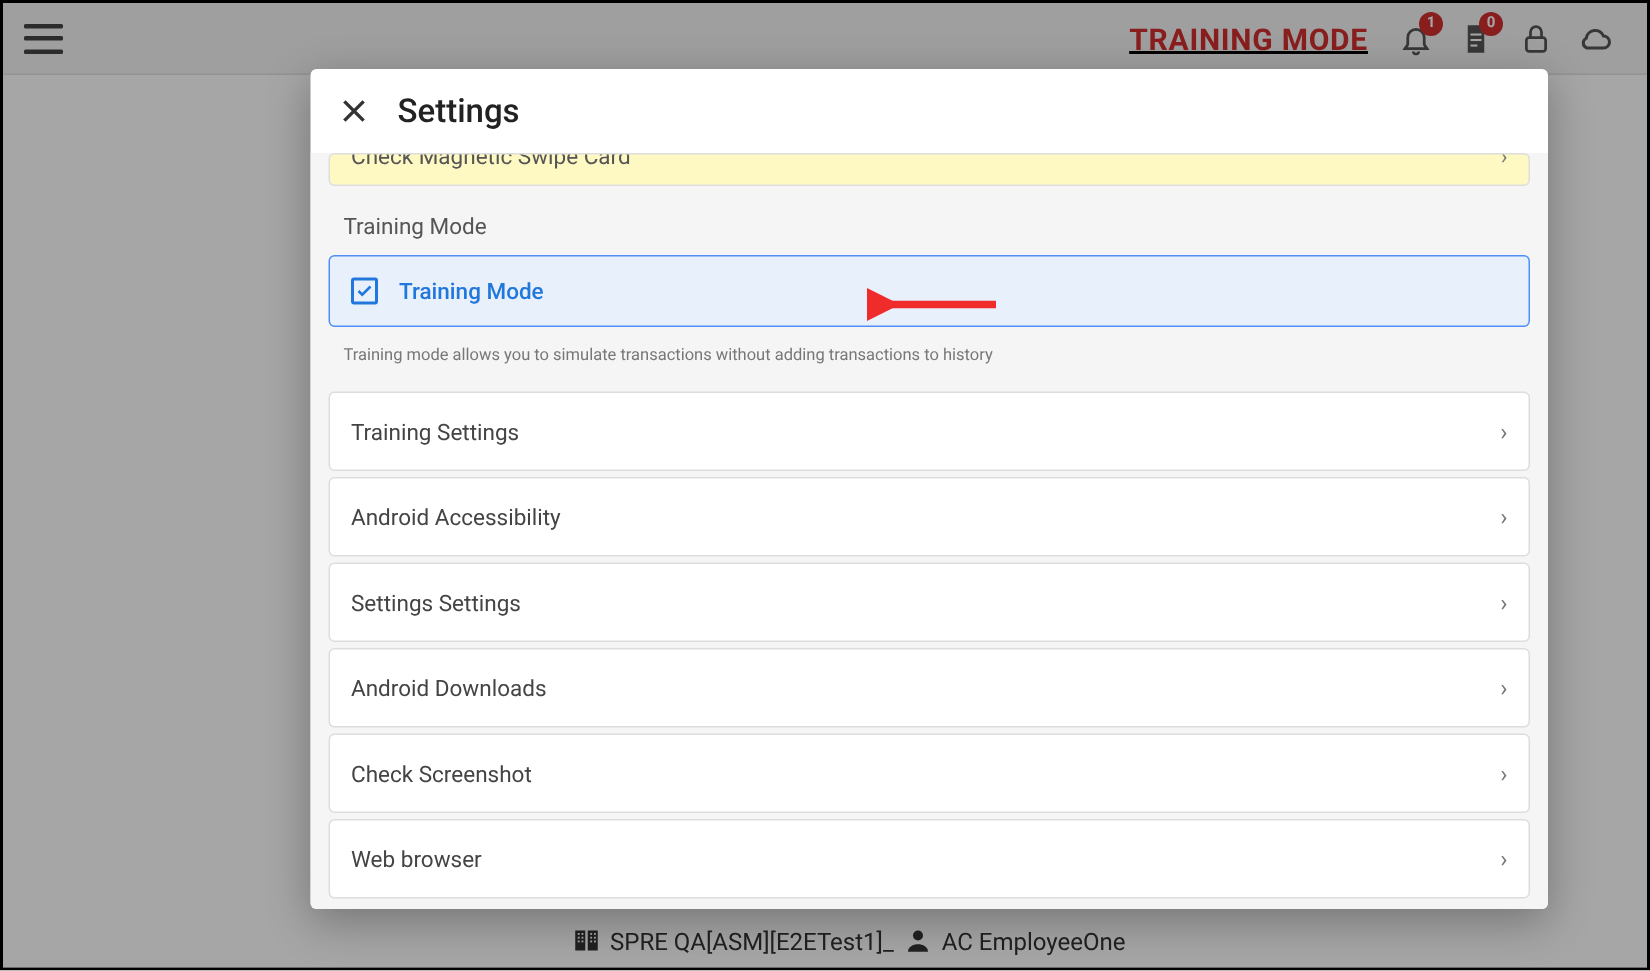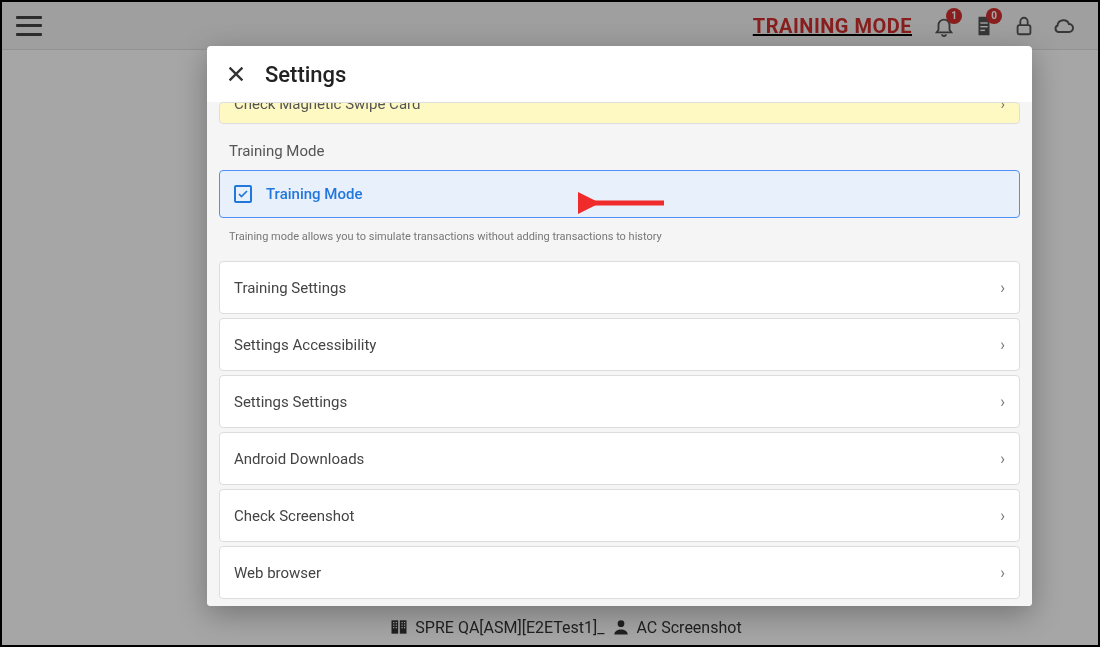--- a/index.html
+++ b/index.html
@@ -114,21 +114,21 @@
           <rect x="18" y="12" width="1.5" height="1.5" fill="#fff"></rect>
         </svg>
     </span>
     <span>SPRE QA[ASM][E2ETest1]_</span>
     <span class="icon-box">
       <svg viewBox="0 0 24 24" width="20" height="20" fill="#333">
           <circle cx="12" cy="8" r="4"></circle>
           <path d="M4 21c0-4 4-6 8-6s8 2 8 6"></path>
         </svg>
     </span>
-    <span>AC Screenshot</span>
+    <span>AC EmployeeOne</span>
   </div>
 
   <div class="overlay"></div>
 
   <div class="modal">
     <div class="modal-header">
       <div class="close-x">
         <svg viewBox="0 0 24 24" width="22" height="22" stroke="#333" stroke-width="2.5" fill="none">
             <path d="M5 5l14 14M19 5L5 19"></path>
           </svg>
@@ -154,21 +154,21 @@
       </div>
 
       <div class="help-text">Training mode allows you to simulate transactions without adding transactions to history</div>
 
 
       <div class="list-row">
         <span>Training Settings</span>
         <span class="chev-right">›</span>
       </div>
       <div class="list-row">
-        <span>Settings Accessibility</span>
+        <span>Android Accessibility</span>
         <span class="chev-right">›</span>
       </div>
       <div class="list-row">
         <span>Settings Settings</span>
         <span class="chev-right">›</span>
       </div>
       <div class="list-row">
         <span>Android Downloads</span>
         <span class="chev-right">›</span>
       </div>

